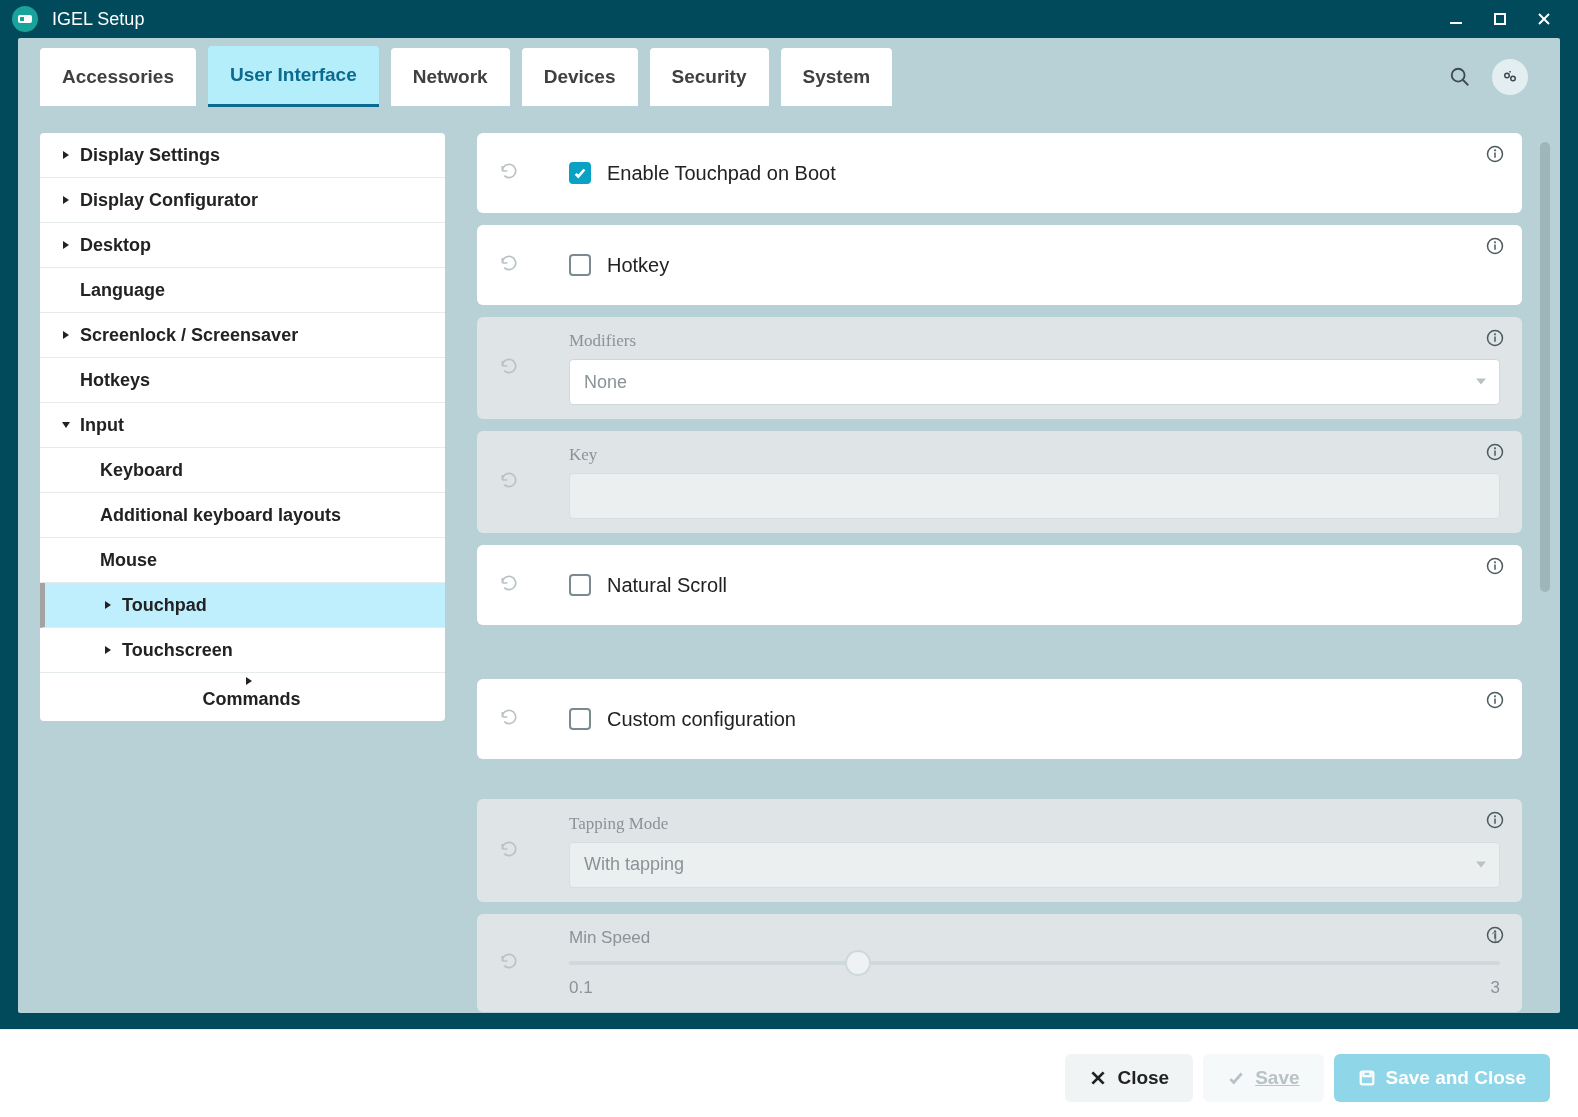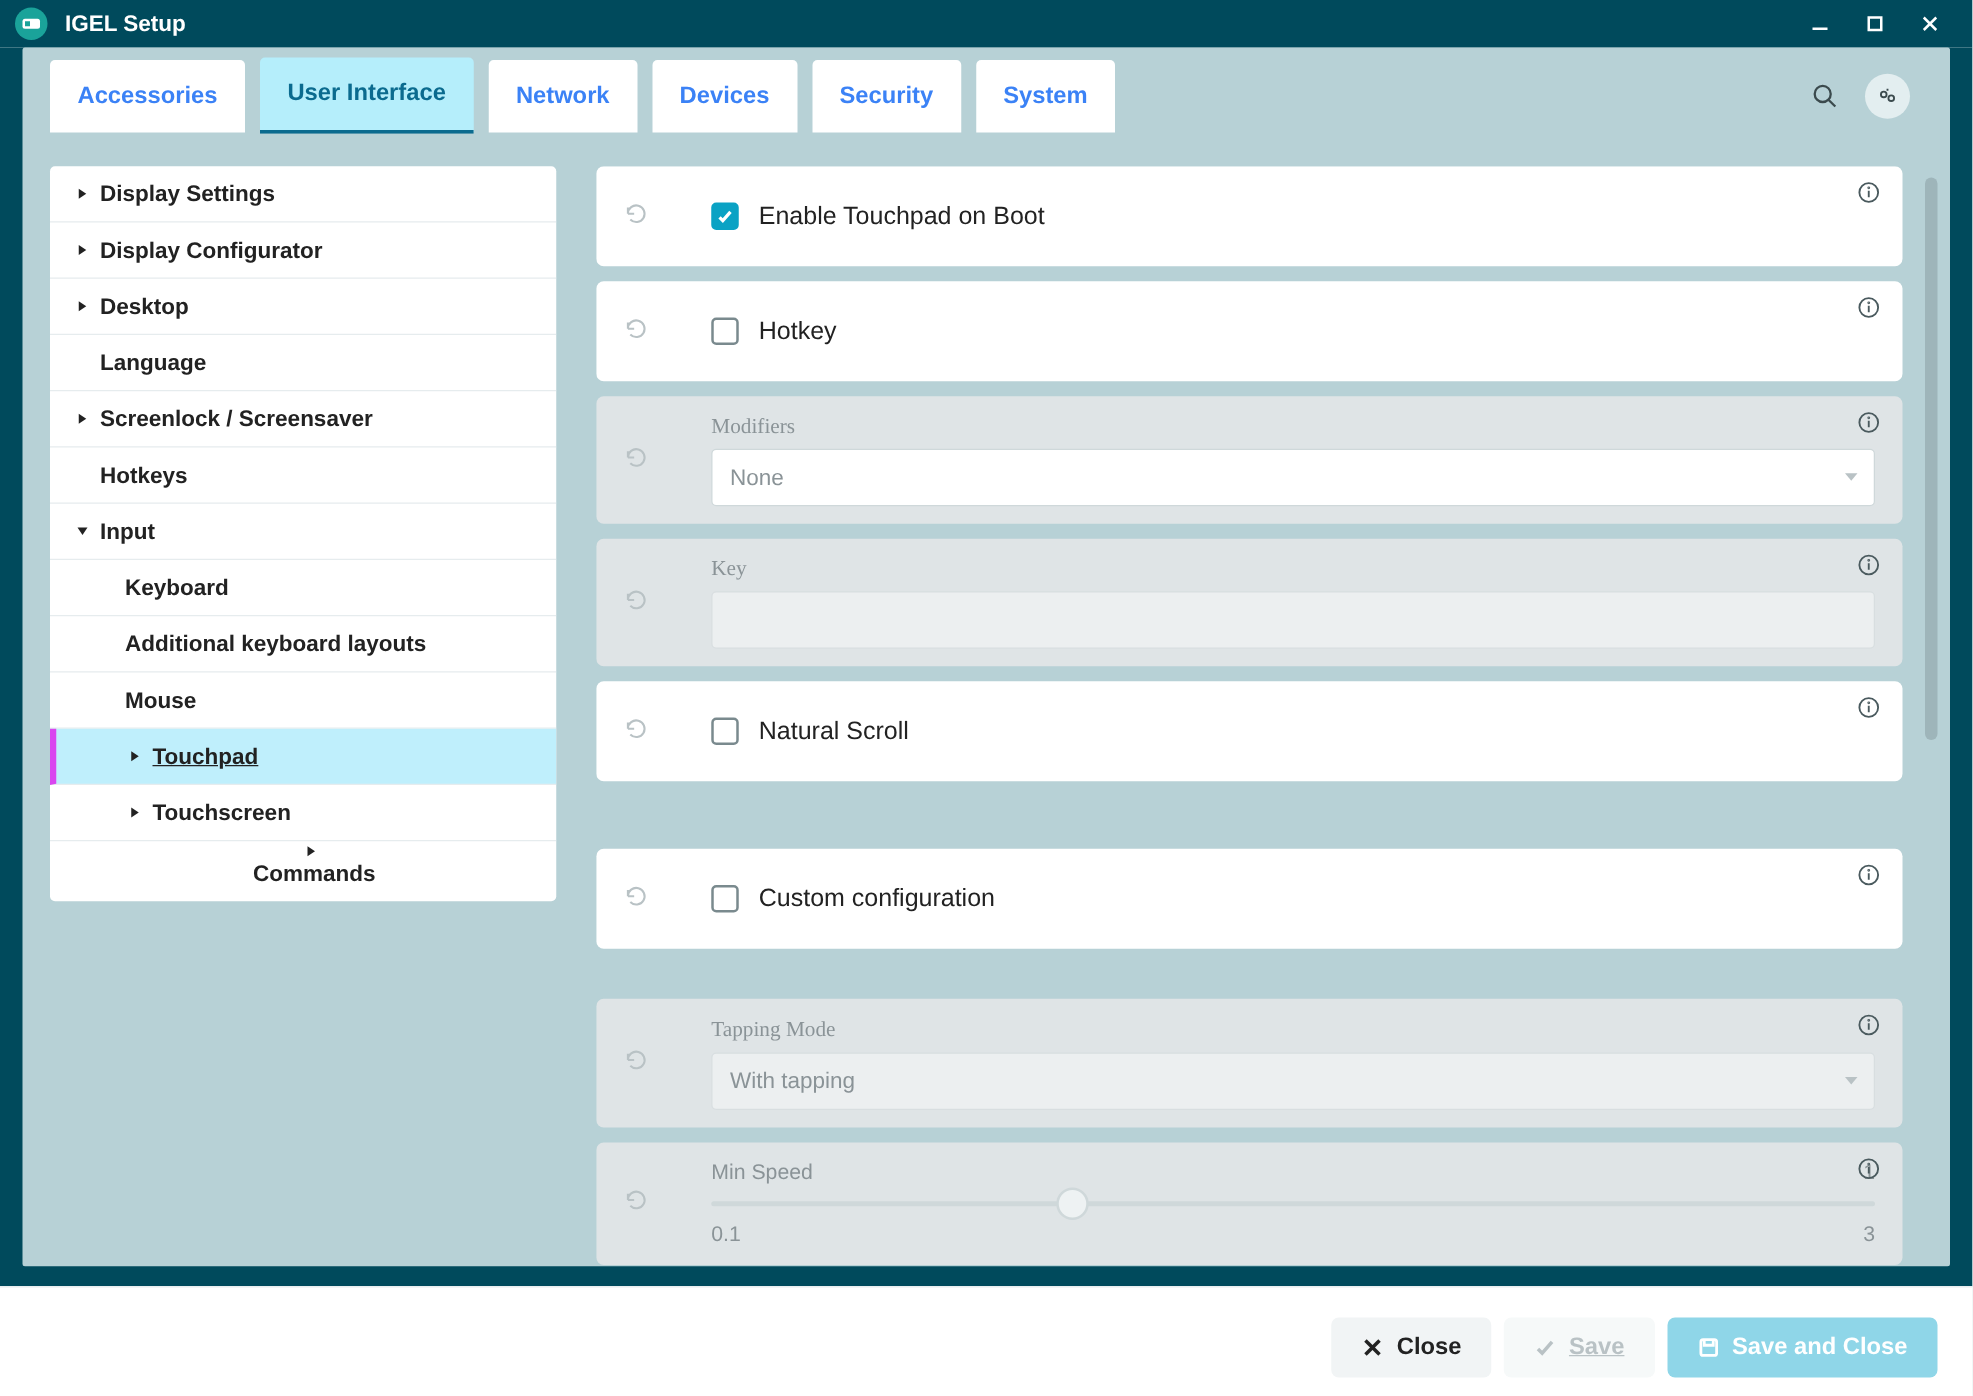--- a/index.html
+++ b/index.html
@@ -12,21 +12,21 @@
   }
   
   .titlebar {
     height: 38px;
     background: #004a5c;
     color: #fff;
     display: flex;
     align-items: center;
     padding: 0 12px;
     font-size: 18px;
-    font-weight: 700;
+    font-weight: 400;
   }
   .titlebar .app-icon {
     width: 26px; height: 26px;
     background: #1aa39a;
     border-radius: 50%;
     margin-right: 14px;
     display:flex;align-items:center;justify-content:center;
   }
   .titlebar .app-icon svg { width:16px;height:16px; }
   .titlebar .spacer { flex: 1; }
@@ -53,21 +53,21 @@
   }
   
   .tabs {
     display:flex;
     gap: 12px;
     padding: 8px 22px 0 22px;
     align-items:center;
   }
   .tab {
     background:#ffffff;
-    color:#3b82f6;
+    color:#404040;
     padding: 18px 22px;
     font-size: 19px;
     font-weight: 700;
     border-radius: 4px 4px 0 0;
     cursor:pointer;
   }
   .tab.active {
     background:#b5eefb;
     color:#0b6b8f;
     border-bottom: 3px solid #0b6b8f;
@@ -117,23 +117,22 @@
     padding-left:18px;
     font-weight:700;
     color:#222;
     cursor:pointer;
   }
   .tree-row:last-child { border-bottom:none;flex-direction:column; }
   .tree-row.level2 { padding-left:60px; }
   .tree-row.level3 { padding-left:60px; font-weight:700; }
   .tree-row.active {
     background:#bfeffc;
-    border-left:5px solid #d946ef;
+    border-left:5px solid #a3a3a3;
     padding-left:55px;
-    text-decoration:underline;
   }
   .tree-row .tri {
     width:16px;height:16px;
     margin-right:6px;
     display:flex;align-items:center;justify-content:center;
   }
   .tree-row .tri svg { width:10px;height:10px;fill:#222; }
 
   
   .settings {

